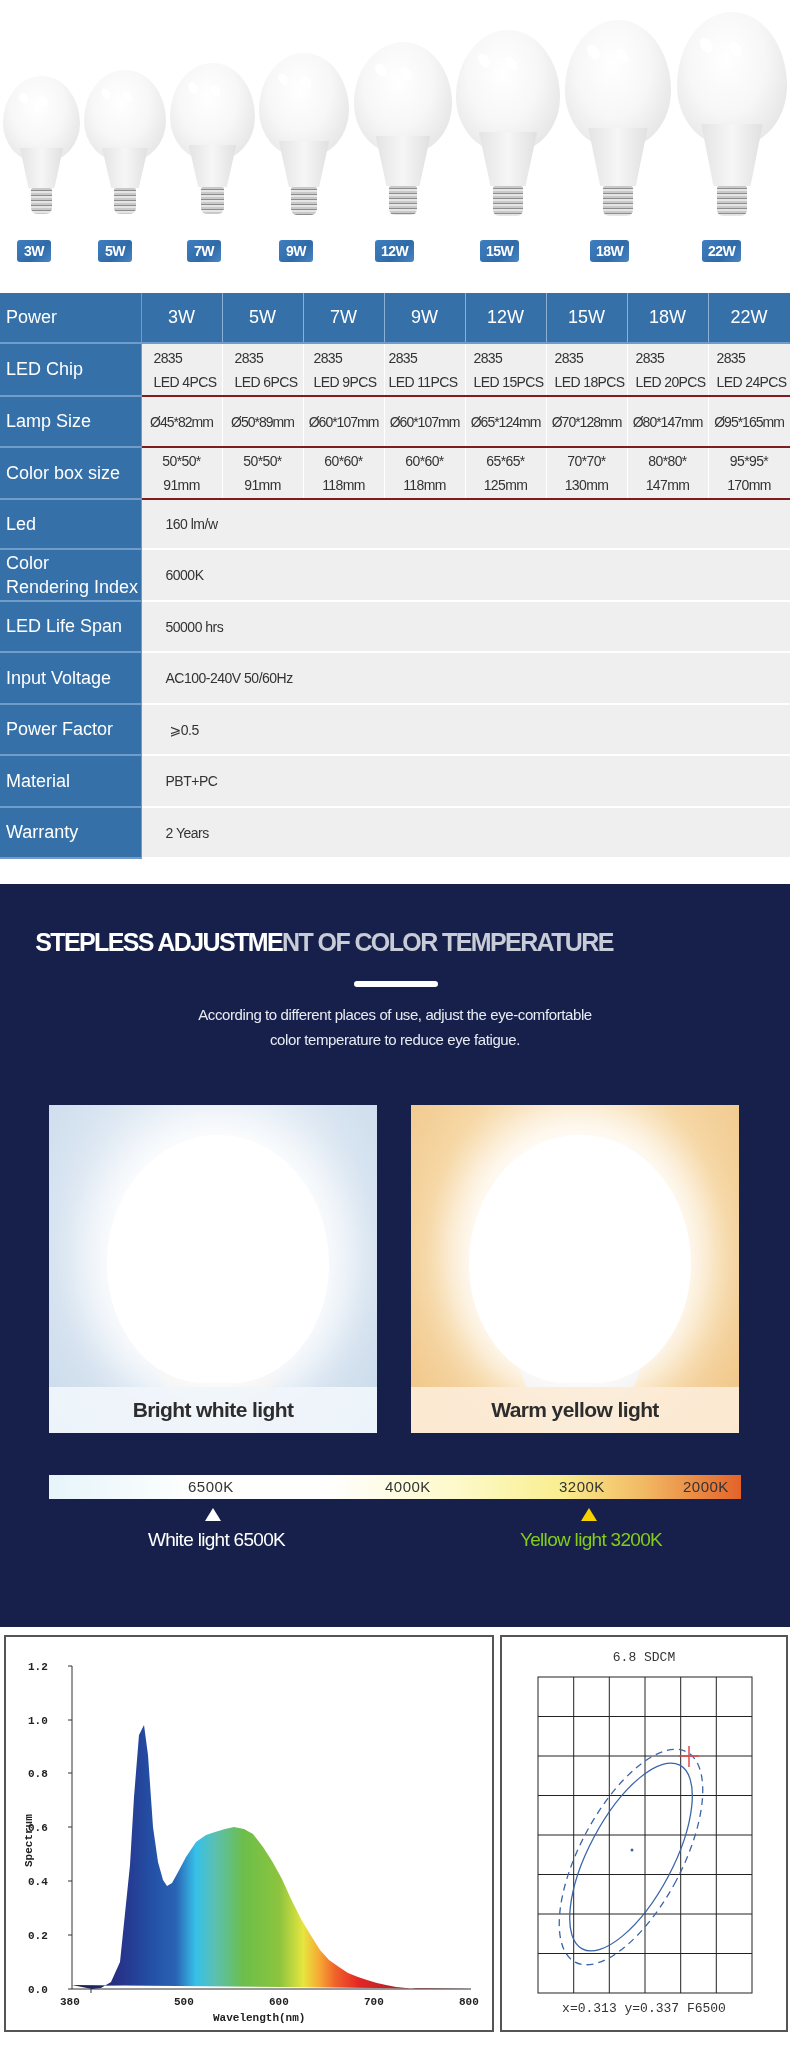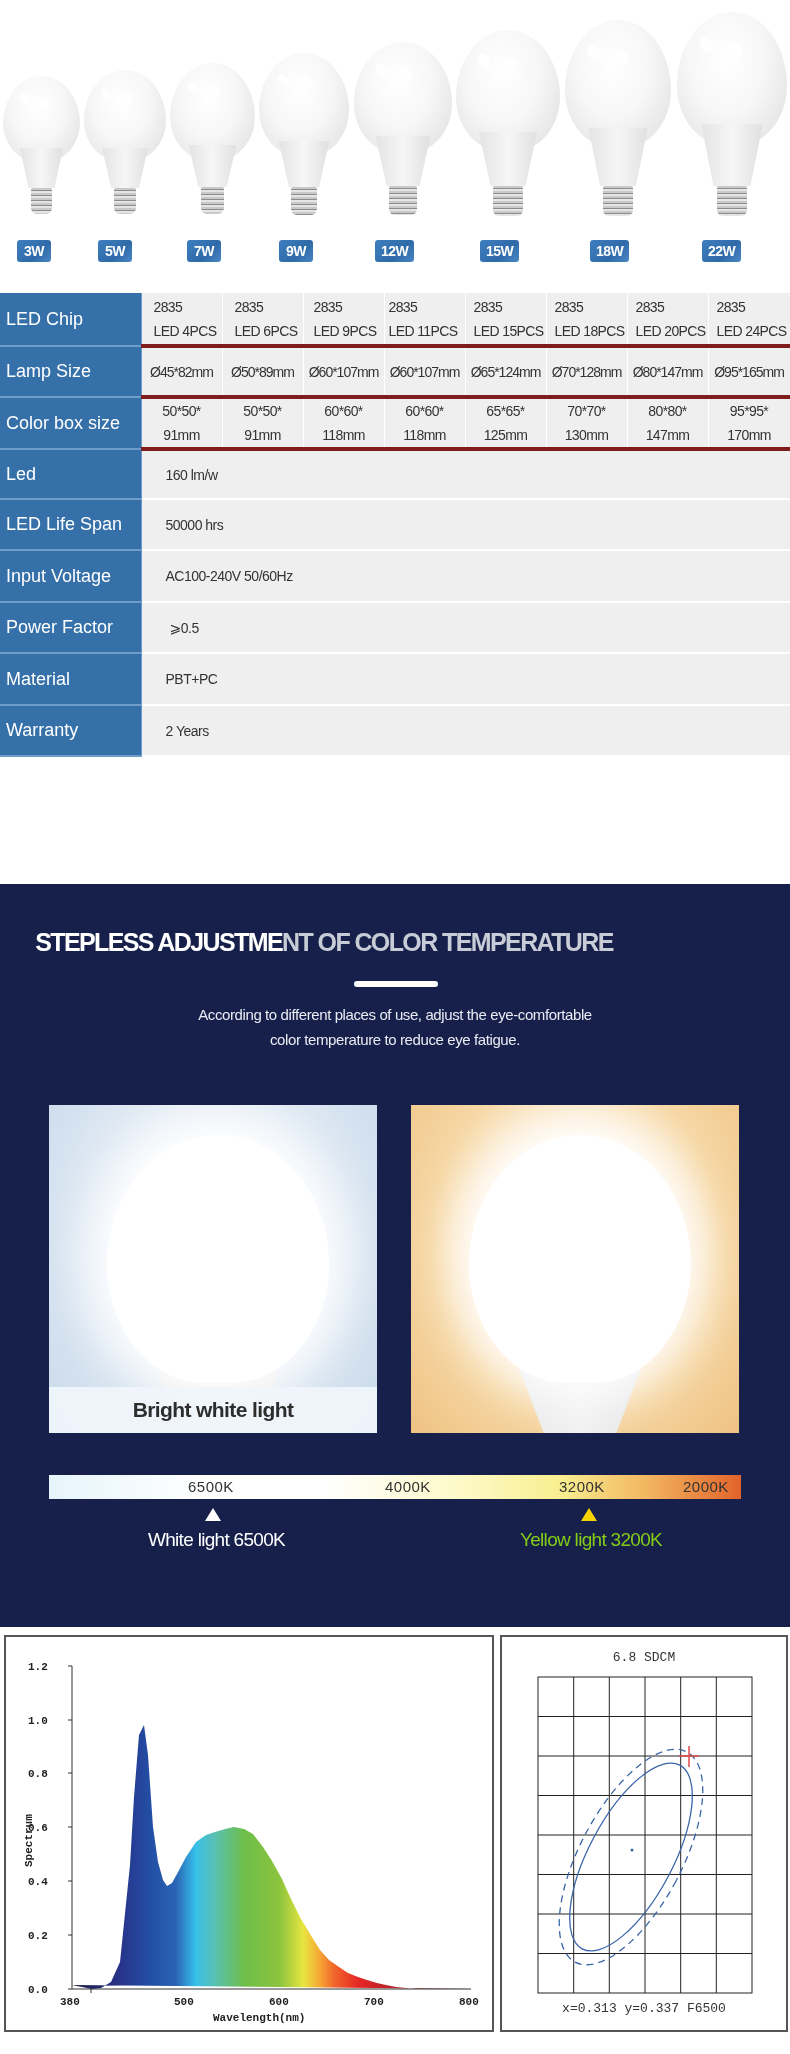--- a/index.html
+++ b/index.html
@@ -30,21 +30,21 @@
     background: linear-gradient(135deg, #3f7fc0 0%, #2f6aa8 60%, #4a86c4 100%);
     color: #fff; font-size: 14px; font-weight: bold; line-height: 22px; text-align: center;
     border-radius: 3px; letter-spacing: -0.5px;
   }
 
   
   .spec { position: absolute; left: 0; top: 293px; width: 790px; border-collapse: collapse; table-layout: fixed; }
   .spec td { border-right: 1px solid #ffffff; border-bottom: 1px solid #d6e2ee; vertical-align: middle; }
   .spec .lab { width: 141px; background: #3570a8; color: #fff; font-size: 18px; padding-left: 6px; border-bottom: 2px solid #6f9cc8; border-right: 1px solid #6f9cc8; line-height: 1.15; }
   .spec .hdr { background: #3570a8; color: #fff; font-size: 18px; text-align: center; border-bottom: 2px solid #6f9cc8; border-right: 1px solid #8bb0d4; }
-  .spec .val { background: #efefef; color: #333; font-size: 14px; letter-spacing: -0.6px; border-right: 1px solid #ffffff; border-bottom: 4px solid #7f1d1d; }
+  .spec .val { background: #efefef; color: #333; font-size: 14px; letter-spacing: -0.6px; border-right: 1px solid #ffffff; border-bottom: 2px solid #7f1d1d; }
   .spec .val.left { padding-left: 12px; text-align: left; }
   .spec .val.center { text-align: center; }
   .spec .val.tight { font-size: 14px; letter-spacing: -1px; text-align: center; white-space: nowrap; }
   .spec .span { background: #efefef; color: #333; font-size: 14px; padding-left: 22px; letter-spacing: -0.5px; border-bottom: 2px solid #ffffff; }
   .spec .line { display: block; line-height: 24px; }
 
   
   .navy { position: absolute; left: 0; top: 884px; width: 790px; height: 743px; background: #16204b; }
   .navy-title {
     position: absolute; left: 0; top: 44px; width: 648px; text-align: center;
@@ -162,20 +162,31 @@
       <col style="width:81px">
       <col style="width:81px">
       <col style="width:81px">
       <col style="width:81px">
       <col style="width:81px">
       <col style="width:81px">
       <col style="width:81px">
       <col style="width:82px">
   </colgroup>
   <tbody>
+      <tr style="height:50px;">
+    <td class="lab">Power</td>
+    <td class="hdr">3W</td>
+    <td class="hdr">5W</td>
+    <td class="hdr">7W</td>
+    <td class="hdr">9W</td>
+    <td class="hdr">12W</td>
+    <td class="hdr">15W</td>
+    <td class="hdr">18W</td>
+    <td class="hdr">22W</td>
+  </tr>
   <tr style="height:53px;">
     <td class="lab">LED Chip</td>
     <td class="val left">
           <span class="line">2835</span>
           <span class="line">LED 4PCS</span>
         </td>
     <td class="val left">
           <span class="line">2835</span>
           <span class="line">LED 6PCS</span>
         </td>
@@ -247,20 +258,27 @@
         </td>
     <td class="val center">
           <span class="line">95*95*</span>
           <span class="line">170mm</span>
         </td>
   </tr>
   <tr style="height:50px;">
     <td class="lab">Led</td>
     <td class="span" colspan="8" style="padding-left:24px;">160 lm/w</td>
   </tr>
+  <tr style="height:52px;">
+    <td class="lab">
+          <span class="line" style="line-height:24px;">Color</span>
+          <span class="line" style="line-height:24px;">Rendering Index</span>
+        </td>
+    <td class="span" colspan="8" style="padding-left:24px;">6000K</td>
+  </tr>
   <tr style="height:51px;">
     <td class="lab">LED Life Span</td>
     <td class="span" colspan="8" style="padding-left:24px;">50000 hrs</td>
   </tr>
   <tr style="height:52px;">
     <td class="lab">Input Voltage</td>
     <td class="span" colspan="8" style="padding-left:24px;">AC100-240V 50/60Hz</td>
   </tr>
   <tr style="height:51px;">
     <td class="lab">Power Factor</td>
@@ -286,20 +304,21 @@
   </p>
 
   <div class="panel cool">
     <div class="pneck"></div>
     <div class="pglass"></div>
     <div class="plabel">Bright white light</div>
   </div>
   <div class="panel warm">
     <div class="pneck"></div>
     <div class="pglass"></div>
+    <div class="plabel">Warm yellow light</div>
   </div>
 
   <div class="cbar">
     <span class="tick" style="left:139px;">6500K</span>
     <span class="tick" style="left:320px;margin-left:16px;">4000K</span>
     <span class="tick" style="left:510px;">3200K</span>
     <span class="tick" style="left:634px;">2000K</span>
   </div>
   <div class="arrow" style="left:205px;"></div>
   <div class="arrow yellow" style="left:581px;"></div>

